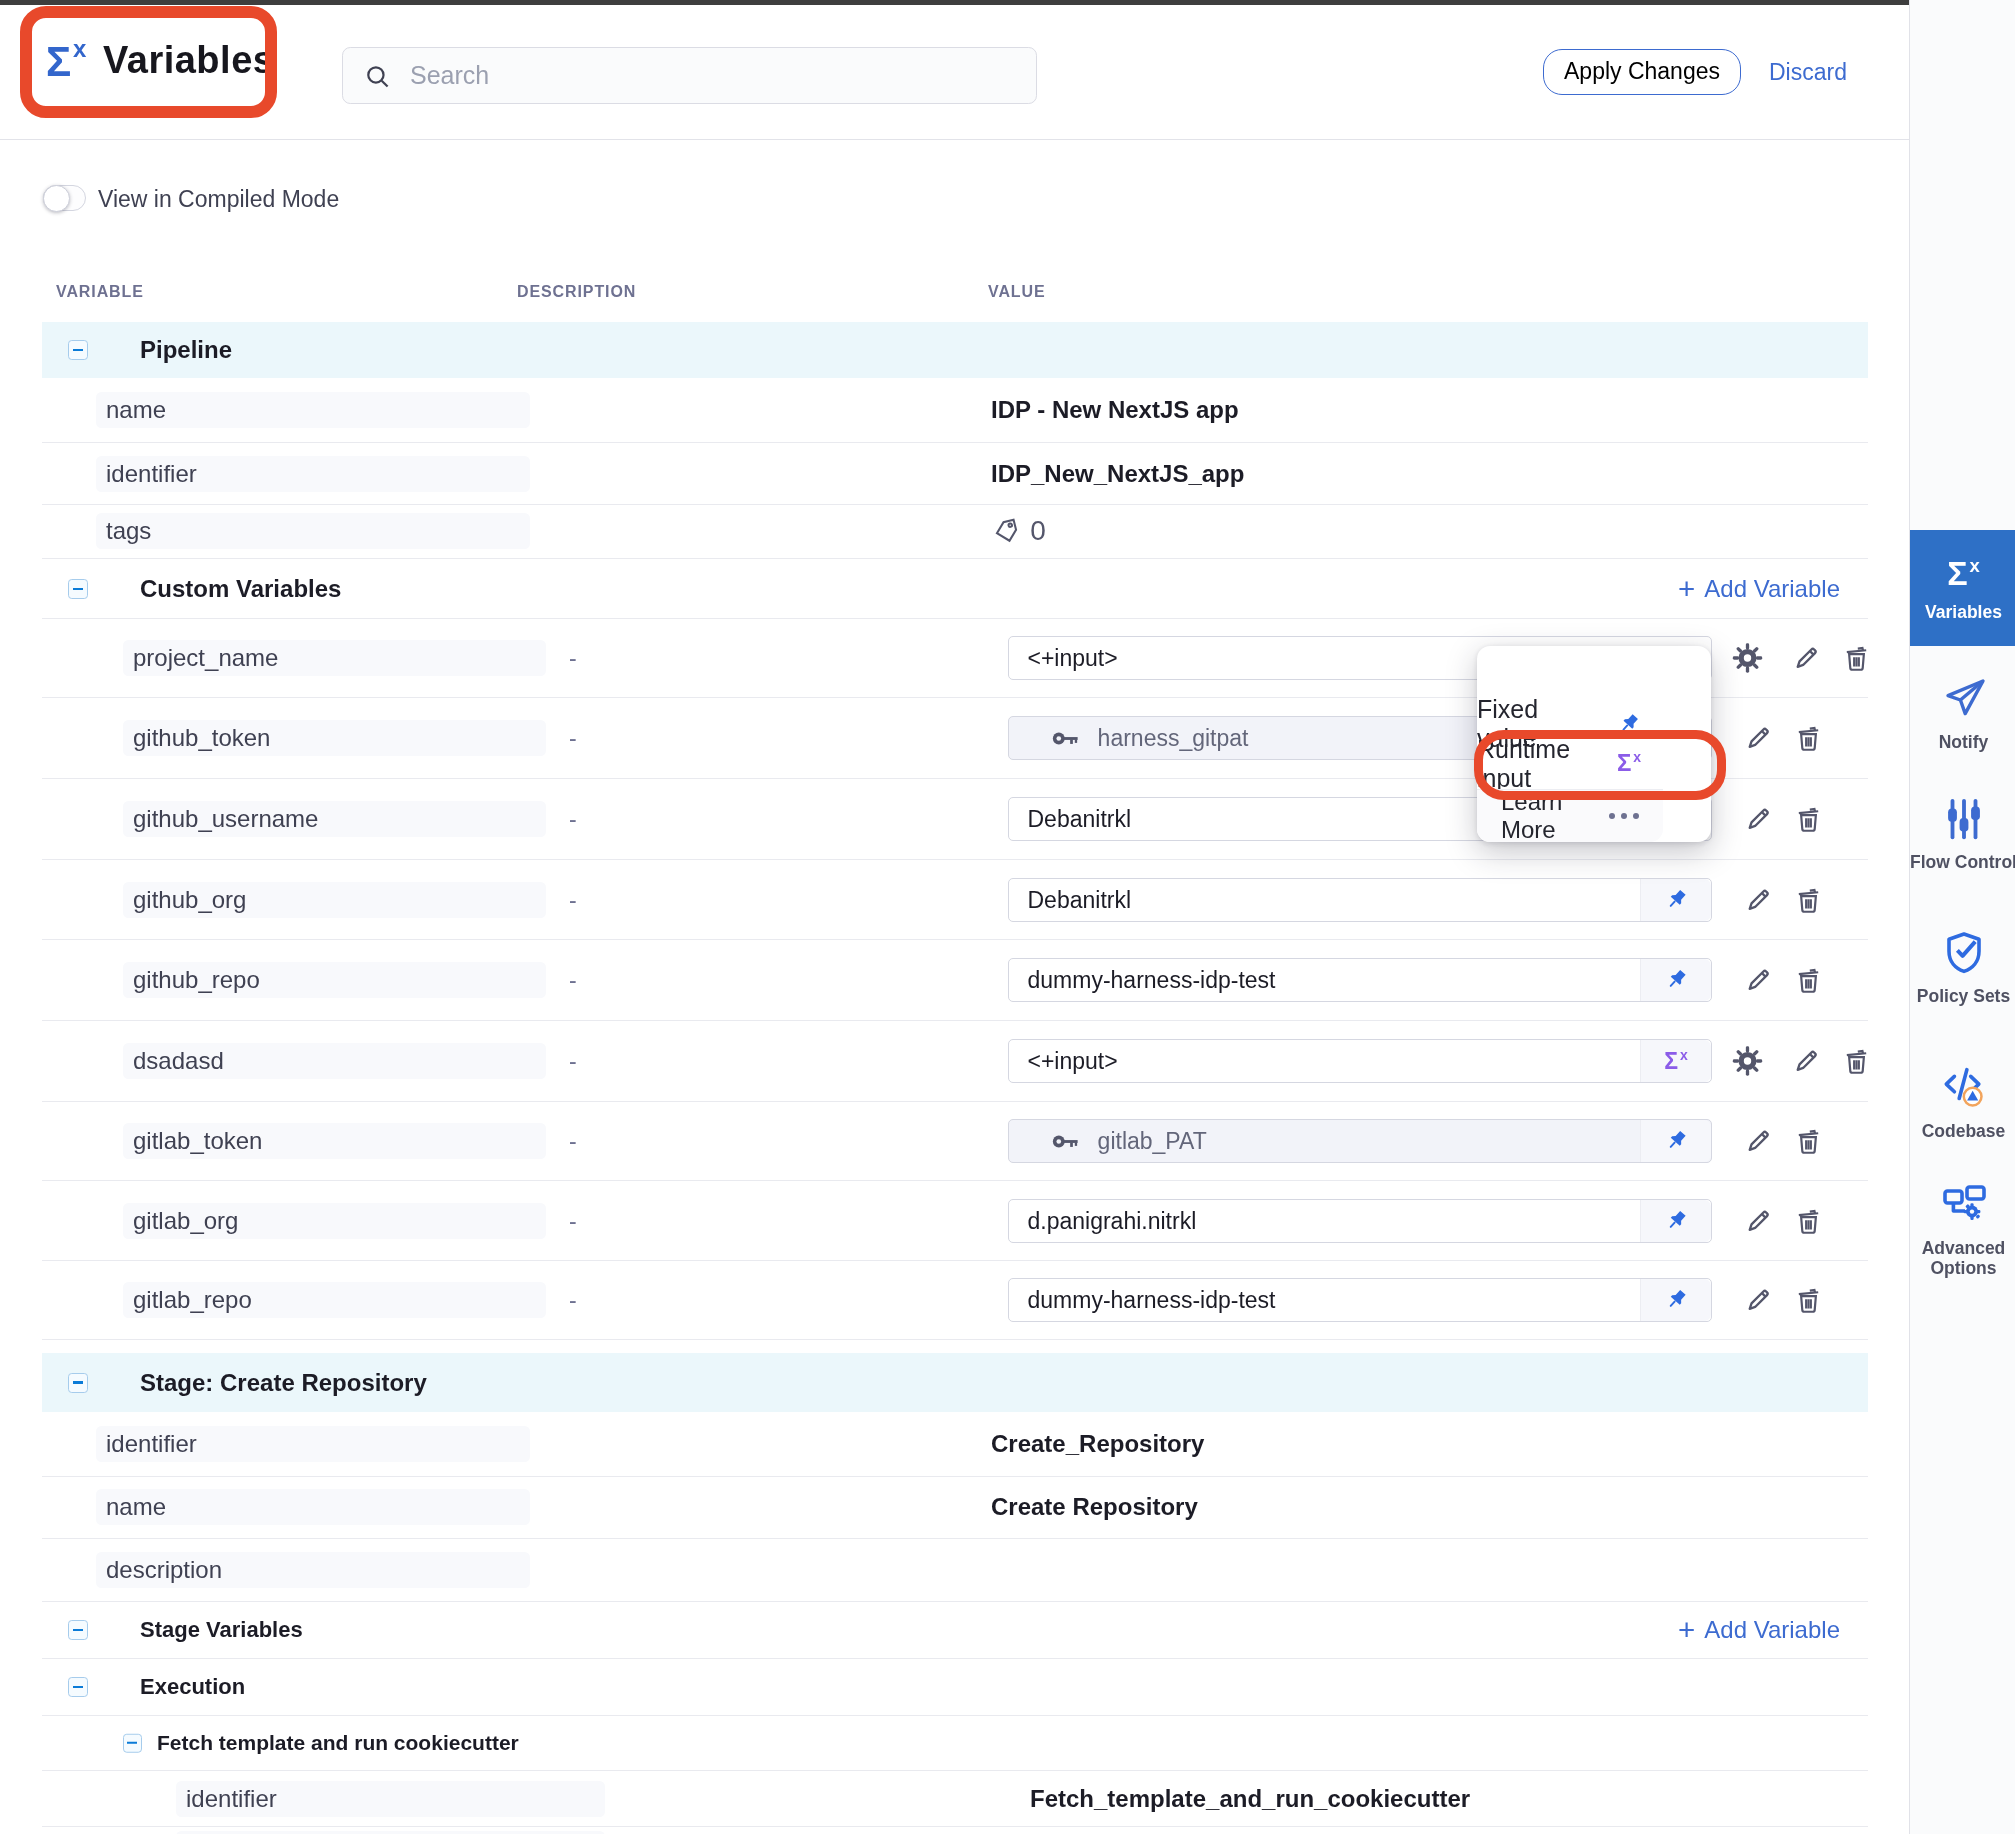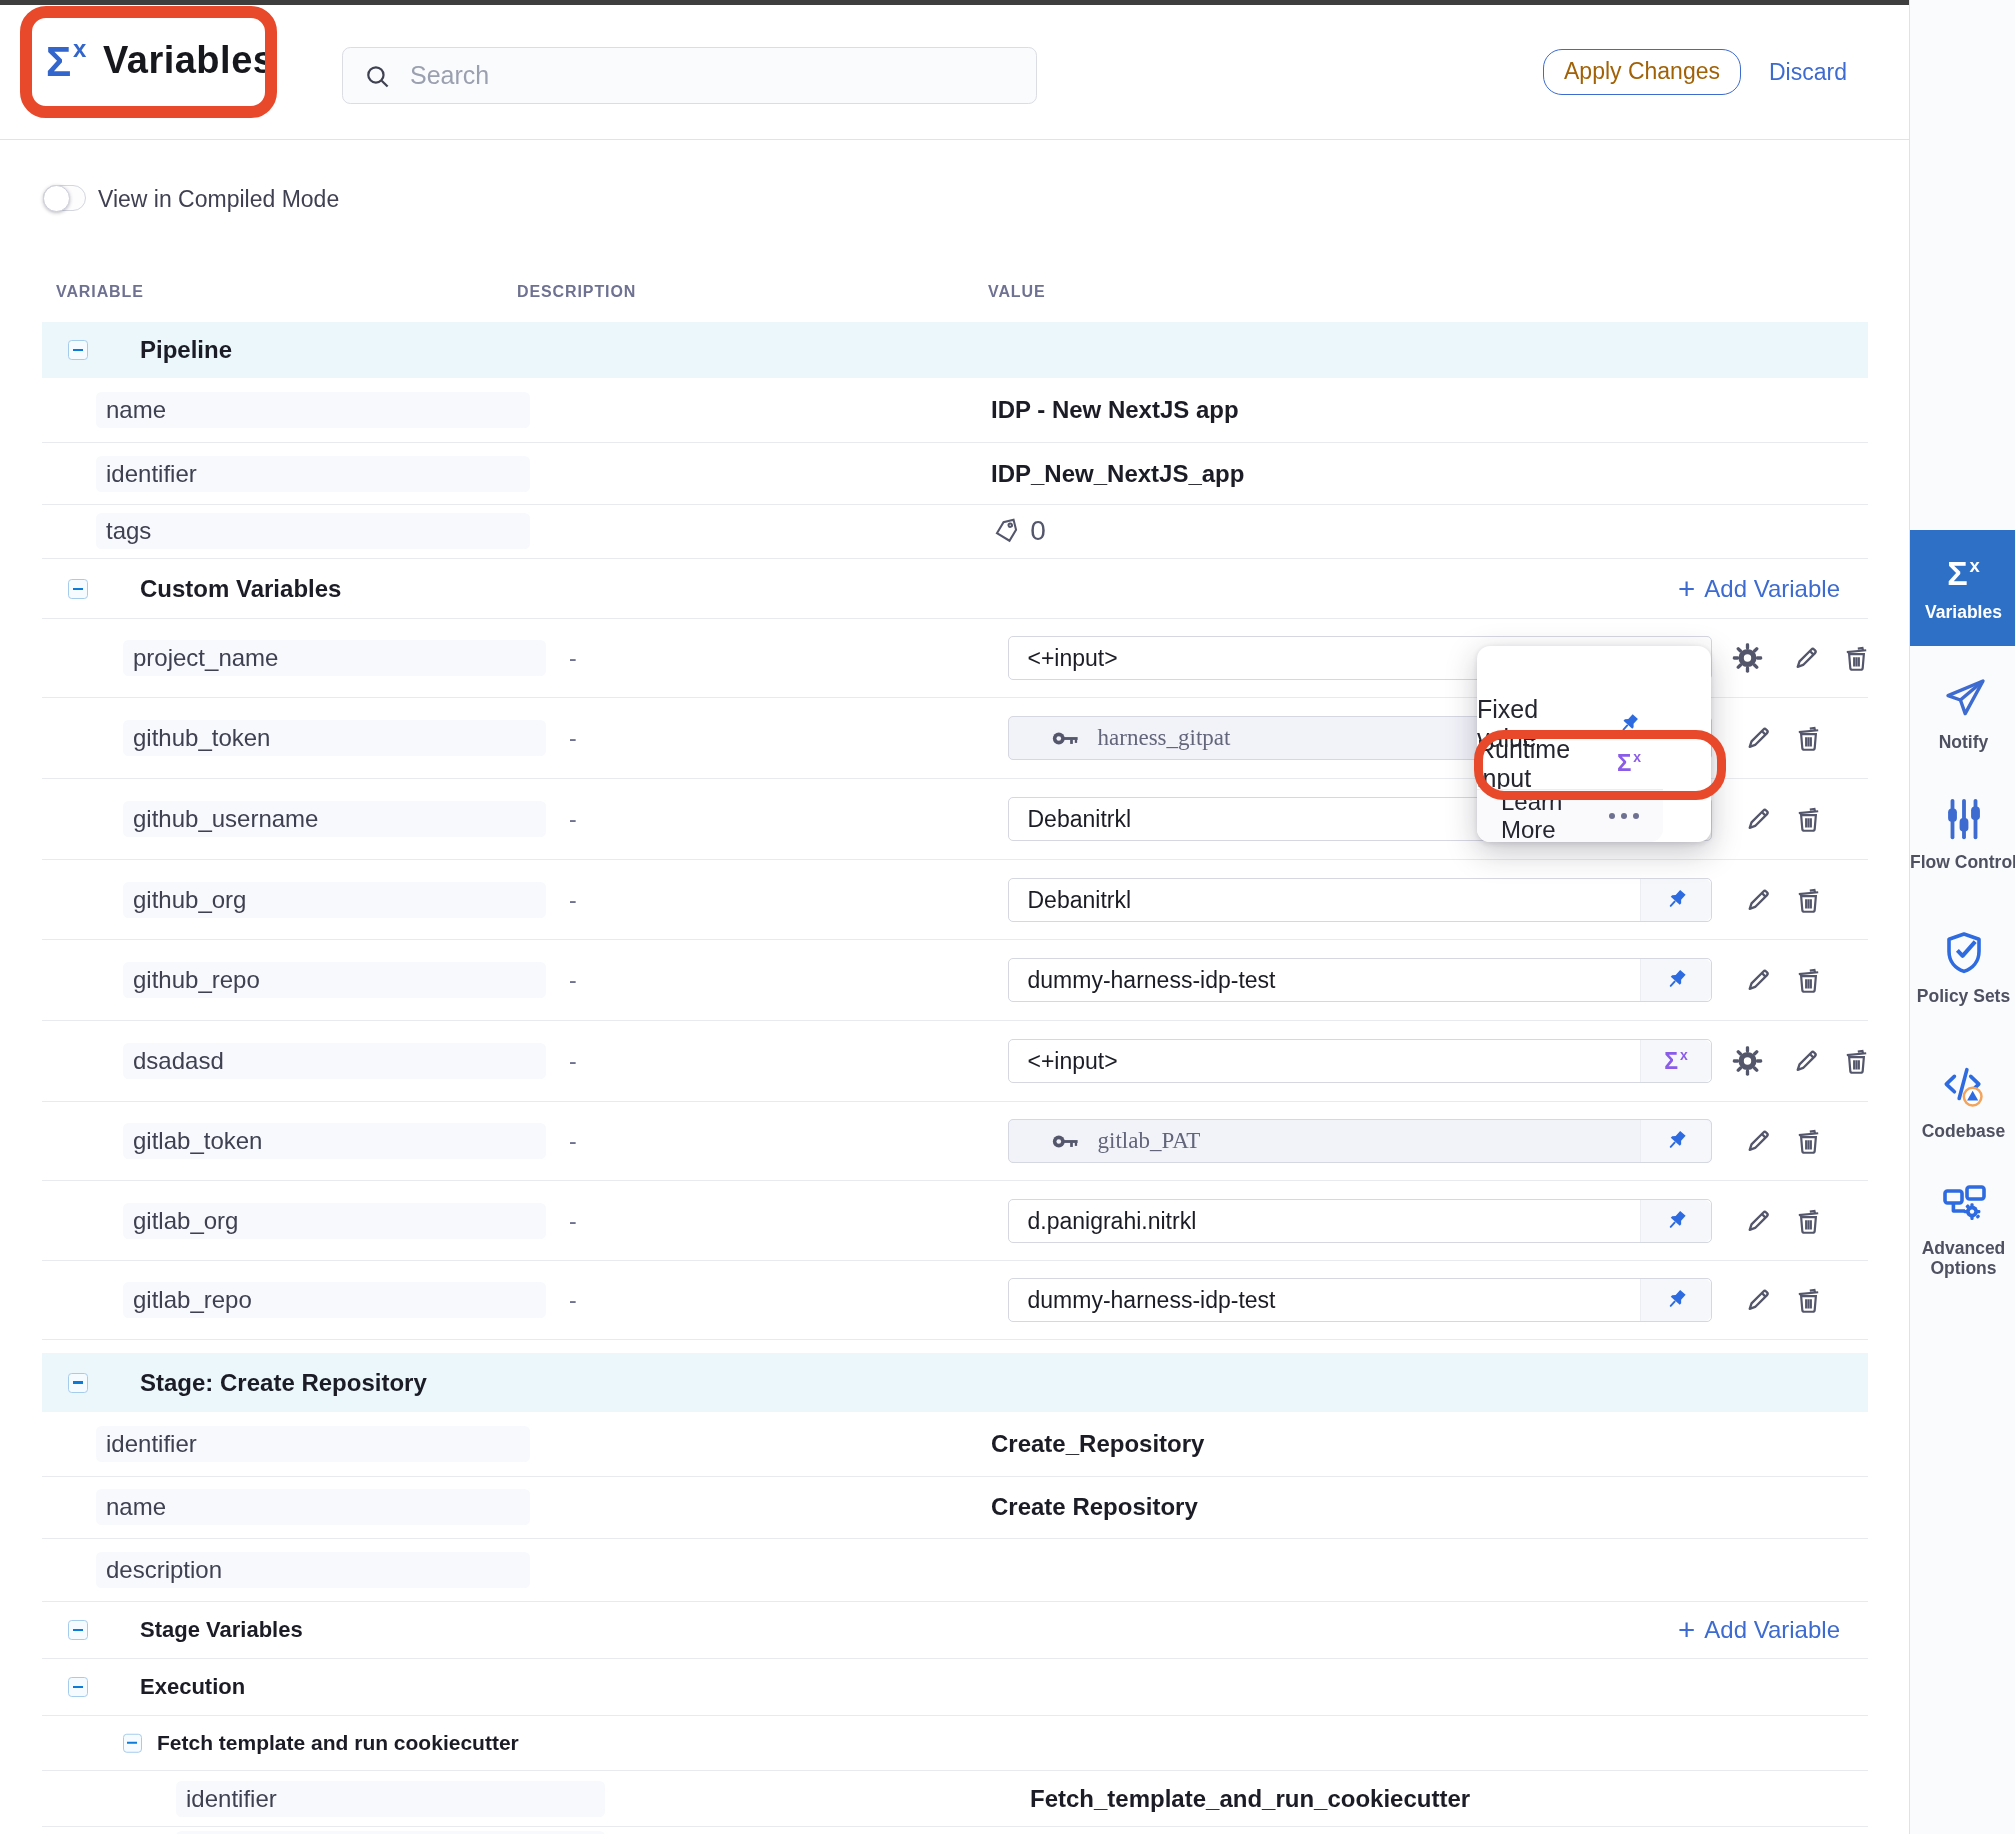--- a/index.html
+++ b/index.html
@@ -11,21 +11,21 @@
   
   .header{position:absolute;top:4.6px;left:0;width:1909px;height:134px;background:#fff;border-bottom:0.9px solid #E2E3E9;}
   .hl-title{position:absolute;left:20px;top:5.5px;width:233px;height:88px;border:12px solid #E8492B;border-radius:26px;z-index:5;}
   .sigma-title{position:absolute;left:46px;top:30px;font-size:42px;font-weight:700;color:#3366CC;}
   .sx{font-size:24px;font-weight:700;vertical-align:18.5px;margin-left:1.8px;}
   .page-title{position:absolute;left:103px;top:34px;font-size:38px;font-weight:700;color:#17171E;letter-spacing:0.5px;}
   .search{position:absolute;left:342px;top:42px;width:695px;height:57px;background:#FAFBFC;border:1.4px solid #DBDCE4;border-radius:8.3px;box-sizing:border-box;}
   .search svg{position:absolute;left:20px;top:14px;}
   .search input{position:absolute;left:65px;top:3.7px;width:600px;height:46px;border:none;outline:none;background:transparent;font-size:25px;color:#15803d;font-family:"Liberation Sans",sans-serif;}
   .search input::placeholder{color:#9BA0B0;}
-  .btn-apply{position:absolute;left:1543px;top:44px;width:198px;height:46px;background:#fff;border:1.8px solid #3D6BD0;border-radius:19px;color:#a16207;font-size:23px;font-weight:500;display:flex;align-items:center;justify-content:center;box-sizing:border-box;cursor:pointer;}
+  .btn-apply{position:absolute;left:1543px;top:44px;width:198px;height:46px;background:#fff;border:1.8px solid #3D6BD0;border-radius:19px;color:#000000;font-size:23px;font-weight:500;display:flex;align-items:center;justify-content:center;box-sizing:border-box;cursor:pointer;}
   .lnk-discard{position:absolute;left:1769px;top:54px;font-size:23px;color:#3D6BD0;cursor:pointer;}
 
   
   .toggle{position:absolute;left:43px;top:185px;width:43px;height:26px;border:1.4px solid #D4D6E0;border-radius:14px;background:#FDFDFE;box-sizing:border-box;}
   .knob{position:absolute;left:-0.9px;top:-1.4px;width:25px;height:25px;border-radius:50%;background:#fff;border:0.9px solid #CDCFDA;box-shadow:0 0.9px 3.7px rgba(40,41,61,.3);}
   .toggle-label{position:absolute;left:98px;top:186px;font-size:23px;color:#3F4152;}
 
   
   .table{position:absolute;left:42px;top:138px;width:1826px;height:1696px;}
   .trow{position:absolute;left:0;width:1826px;box-sizing:border-box;border-bottom:0.9px solid #E9EAEF;}
@@ -36,21 +36,21 @@
   .minus i{display:block;width:10px;height:2.2px;background:#0B7BD7;}
   .sect-title{position:absolute;left:98px;top:50%;transform:translateY(-50%);font-size:24px;font-weight:700;color:#1C1C26;}
   .lbox{position:absolute;top:50%;transform:translateY(-50%);height:36px;background:#F8F9FC;border-radius:5.5px;display:flex;align-items:center;padding-left:10px;box-sizing:border-box;font-size:24px;color:#3F4152;}
   .l1{left:54px;width:434px;}
   .l2{left:81px;width:423px;}
   .l3{left:134px;width:429px;}
   .dash{position:absolute;left:527px;top:50%;transform:translateY(-50%);font-size:23px;color:#6E7191;}
   .vtext{position:absolute;left:949px;top:50%;transform:translateY(-50%);font-size:24px;font-weight:600;color:#1C1C26;white-space:nowrap;}
   .vtext-deep{left:988px;}
   .vinput{position:absolute;left:966px;top:50%;transform:translateY(-50%);width:704px;height:44px;background:#fff;border:1.4px solid #D5D7E1;border-radius:5px;box-sizing:border-box;display:flex;align-items:center;padding-left:18.5px;font-size:23px;color:#1C1C26;}
-  .vinput.secret{background:#F2F3F9;color:#63667A;padding-left:41px;font-family:Liberation Serif, serif;}
+  .vinput.secret{background:#F2F3F9;color:#63667A;padding-left:41px;}
   .vinput .keyicon{margin-right:16.6px;flex:0 0 auto;}
   .seg{position:absolute;right:0;top:0;bottom:0;width:70px;background:#F6F7FB;border-left:0.9px solid #ECEDF2;border-radius:0 6.5px 6.5px 0;display:flex;align-items:center;justify-content:center;cursor:pointer;}
   .sigseg{font-size:23px;font-weight:700;color:#8B5CE8;}
   .sigseg .sx{font-size:14px;vertical-align:9.2px;}
   .act{position:absolute;top:50%;transform:translateY(-50%);width:37px;height:37px;display:flex;align-items:center;justify-content:center;cursor:pointer;}
   .gear-a{left:1687px;} .pen-a{left:1746px;} .tr-a{left:1796px;}
   .pen-b{left:1698px;} .tr-b{left:1748px;}
   .addvar{position:absolute;right:28px;top:50%;transform:translateY(-50%);display:flex;align-items:center;gap:9.2px;color:#3D6BD0;font-size:24px;font-weight:500;cursor:pointer;}
   .addvar .plus{font-size:29.5px;font-weight:400;line-height:24px;}
   .tagval{position:absolute;left:949px;top:50%;transform:translateY(-50%);display:flex;align-items:center;gap:8.3px;color:#54566B;font-size:28px;}

